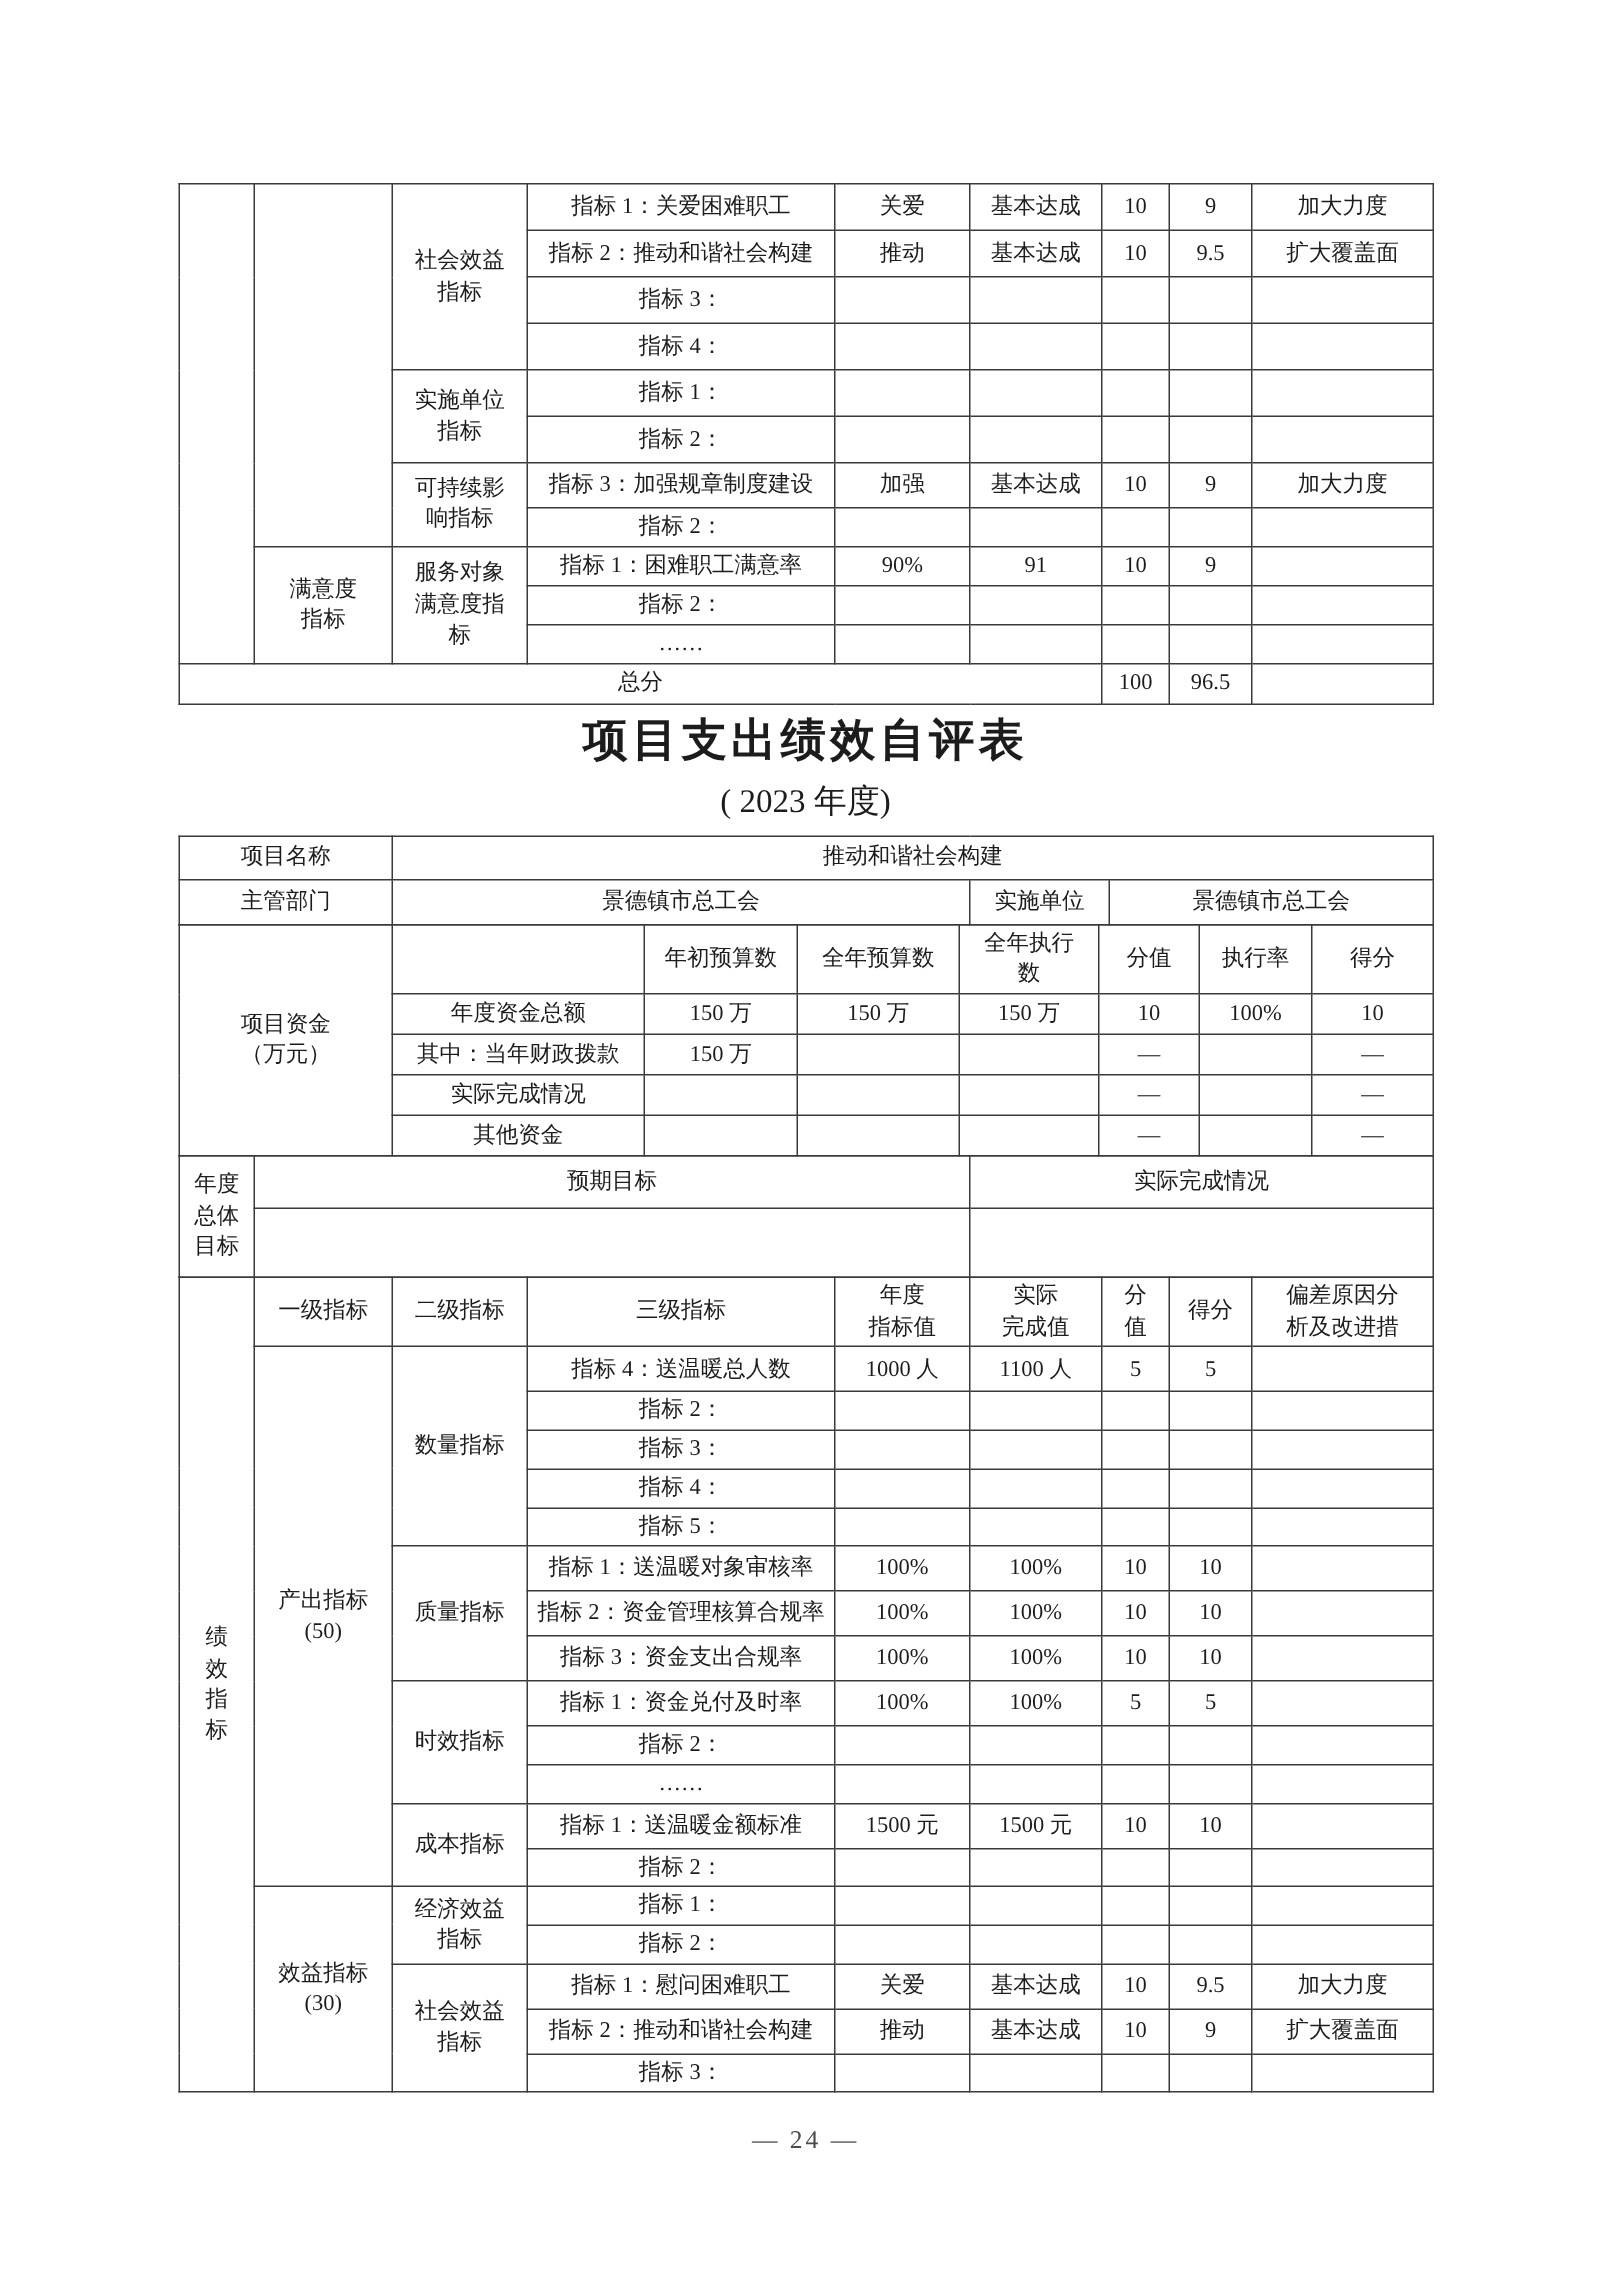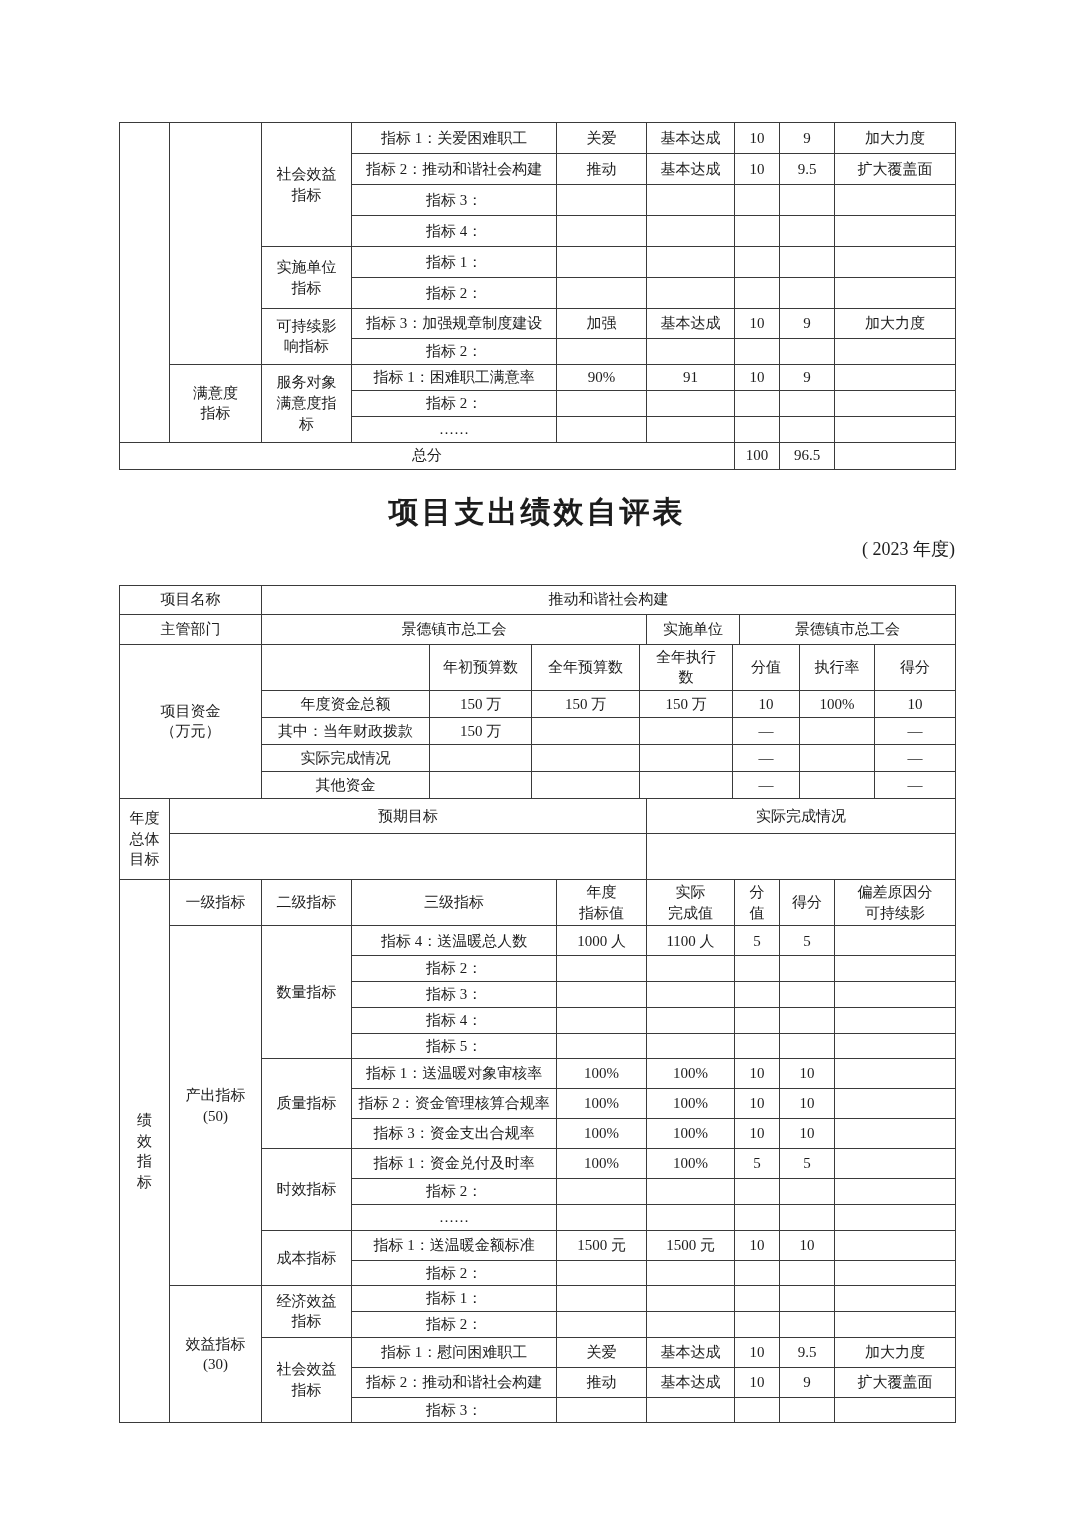--- a/index.html
+++ b/index.html
@@ -17,23 +17,23 @@
   td.left{text-align:left;padding-left:9px;}
   td.right{text-align:right;padding-right:22px;}
   tr.h31{height:31px;} tr.h30{height:30px;} tr.h29{height:29px;}
   tr.h27{height:27px;} tr.h26{height:26px;} tr.h25{height:25px;}
   tr.h24{height:24px;} tr.h44{height:44px;} tr.h45{height:45px;}
   tr.h35{height:35px;} tr.h46{height:46px;}
   .stack{margin-top:-1px;}
   .botline td{border-bottom:2px solid #3a3a3a;}
   .doc-title{
     width:836px;text-align:center;font-family:"Liberation Sans","DejaVu Sans",sans-serif;
-    font-weight:bold;font-size:30px;letter-spacing:3px;margin-top:24px;line-height:1.2;
+    font-weight:bold;font-size:30px;letter-spacing:3px;margin-top:6px;line-height:1.2;
   }
-  .doc-subtitle{width:836px;text-align:right;font-size:18px;margin-top:7px;margin-bottom:24px;}
+  .doc-subtitle{width:836px;text-align:center;font-size:22px;margin-top:7px;margin-bottom:8px;}
   .page-num{width:836px;text-align:center;font-size:17px;color:#4a4a4a;margin-top:22px;letter-spacing:2px;}
 </style>
 </head>
 <body>
 
 <div class="page">
 
   <table class="t">
     <colgroup>
       <col style="width:50px">
@@ -287,21 +287,21 @@
       <td>二级指标</td>
       <td>三级指标</td>
       <td>年度
 指标值</td>
       <td>实际
 完成值</td>
       <td>分
 值</td>
       <td>得分</td>
       <td>偏差原因分
-可持续影</td>
+析及改进措</td>
     </tr>
     <tr class="h30">
       <td rowspan="13">产出指标
 (50)</td>
       <td rowspan="5">数量指标</td>
       <td class="left">指标 4：送温暖总人数</td>
       <td>1000 人</td>
       <td>1100 人</td>
       <td>5</td>
       <td>5</td>
@@ -448,14 +448,15 @@
       <td class="left">指标 3：</td>
       <td></td>
           <td></td>
       <td></td>
           <td></td>
       <td></td>
     </tr>
   </tbody>
     </table>
 
+  <div class="page-num">— 24 —</div>
 
 </div>
 
 </body></html>

